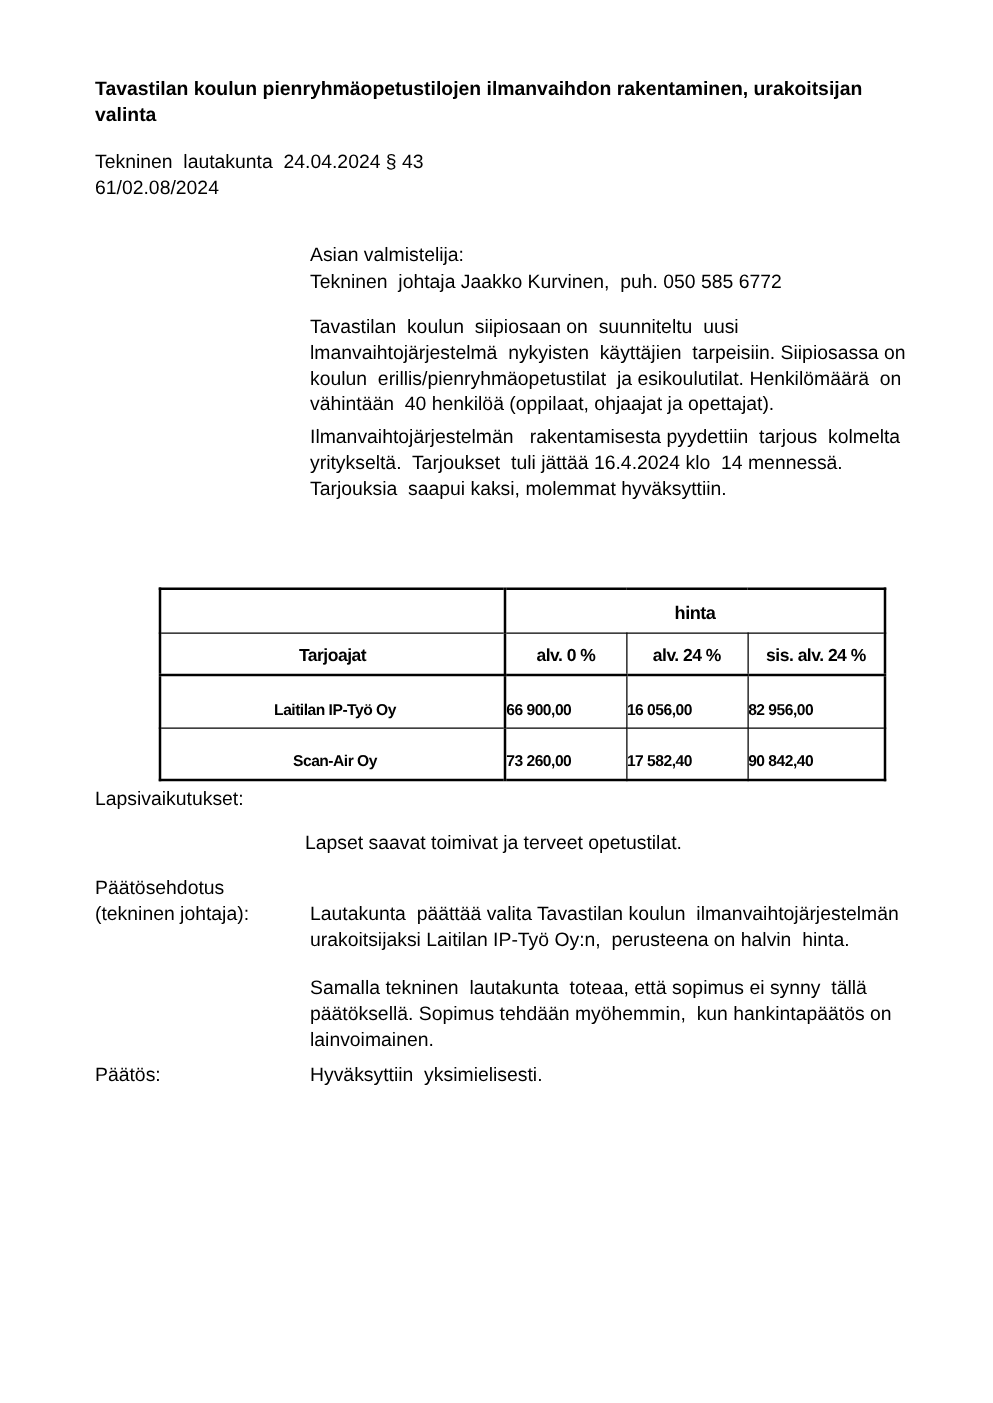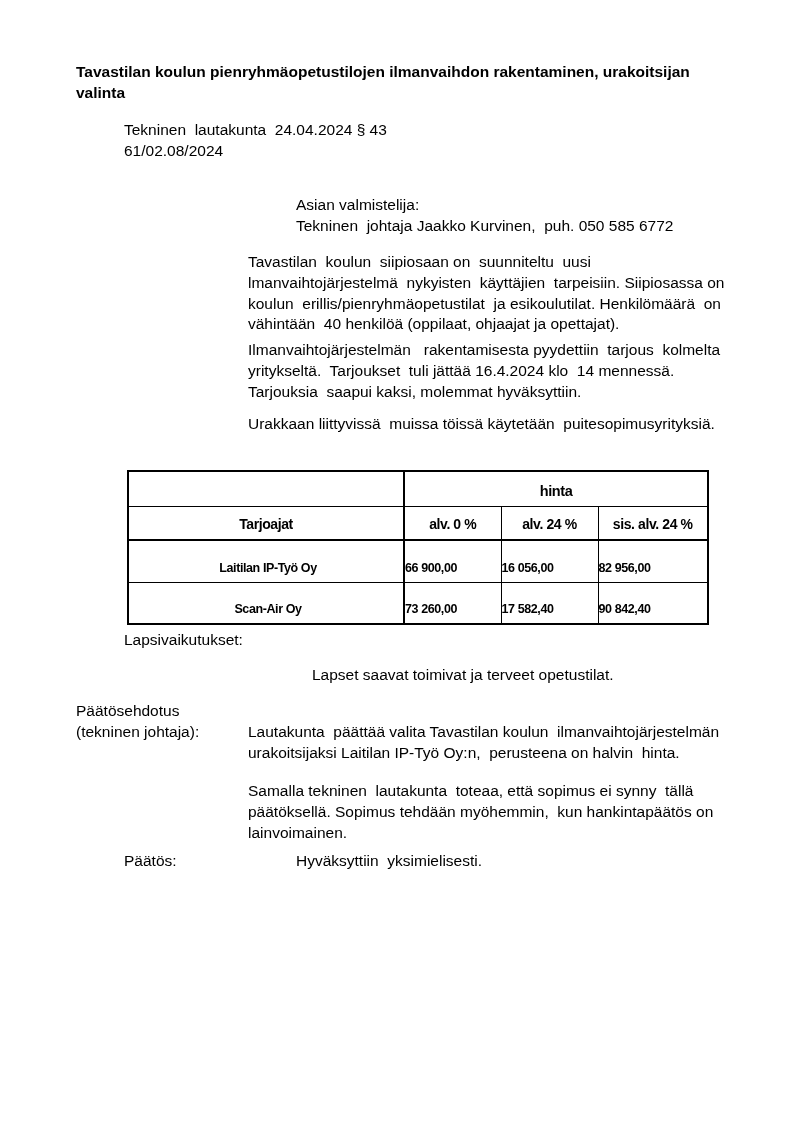--- a/index.html
+++ b/index.html
@@ -13,21 +13,21 @@
     height: 890px;
     background: #ffffff;
     color: #000000;
     font-family: "Liberation Sans", sans-serif;
     font-size: 15.5px;
     line-height: 20.8px;
     overflow: hidden;
   }
   .abs { position: absolute; }
   .lines > div { white-space: pre; }
-  .nowrap { white-space: pre; margin-left: 48px; }
+  .nowrap { white-space: pre; }
 
   .doc-title {
     left: 76px; top: 62px;
     font-weight: bold;
     width: 680px;
   }
   .meta-block { left: 76px; top: 120px; }
 
   .preparer-block { left: 248px; top: 195px; }
   .para-1 { left: 248px; top: 252px; }
@@ -78,21 +78,21 @@
     padding-bottom: 3px !important;
   }
   .c-num {
     font-size: 12.5px;
     padding-right: 15px !important;
     padding-bottom: 3px !important;
   }
 
   
   .lbl-lapsivaikutukset { left: 76px;  top: 630px; }
-  .txt-lapsivaikutukset { left: 264px; top: 665px; }
+  .txt-lapsivaikutukset { left: 244px; top: 665px; }
   .lbl-paatosehdotus    { left: 76px;  top: 701px; }
   .txt-paatosehdotus-1  { left: 248px; top: 722px; }
   .txt-paatosehdotus-2  { left: 248px; top: 781px; }
   .lbl-paatos           { left: 76px;  top: 851px; }
   .txt-paatos           { left: 248px; top: 851px; }
 </style>
 </head>
 <body>
 
 <div class="page">
@@ -118,23 +118,20 @@
       <div>koulun  erillis/pienryhmäopetustilat  ja esikoulutilat. Henkilömäärä  on</div>
       <div>vähintään  40 henkilöä (oppilaat, ohjaajat ja opettajat).</div>
     </div>
 
   <div class="abs para-2 lines">
       <div>Ilmanvaihtojärjestelmän   rakentamisesta pyydettiin  tarjous  kolmelta</div>
       <div>yritykseltä.  Tarjoukset  tuli jättää 16.4.2024 klo  14 mennessä.</div>
       <div>Tarjouksia  saapui kaksi, molemmat hyväksyttiin.</div>
     </div>
 
-  <div class="abs para-3 lines">
-      <div>Urakkaan liittyvissä  muissa töissä käytetään  puitesopimusyrityksiä.</div>
-    </div>
 
   <table class="offers-table">
     <colgroup>
       <col style="width:276px">
       <col style="width:97px">
       <col style="width:97px">
       <col style="width:110px">
     </colgroup>
     <tbody>
       <tr class="r-hinta">

